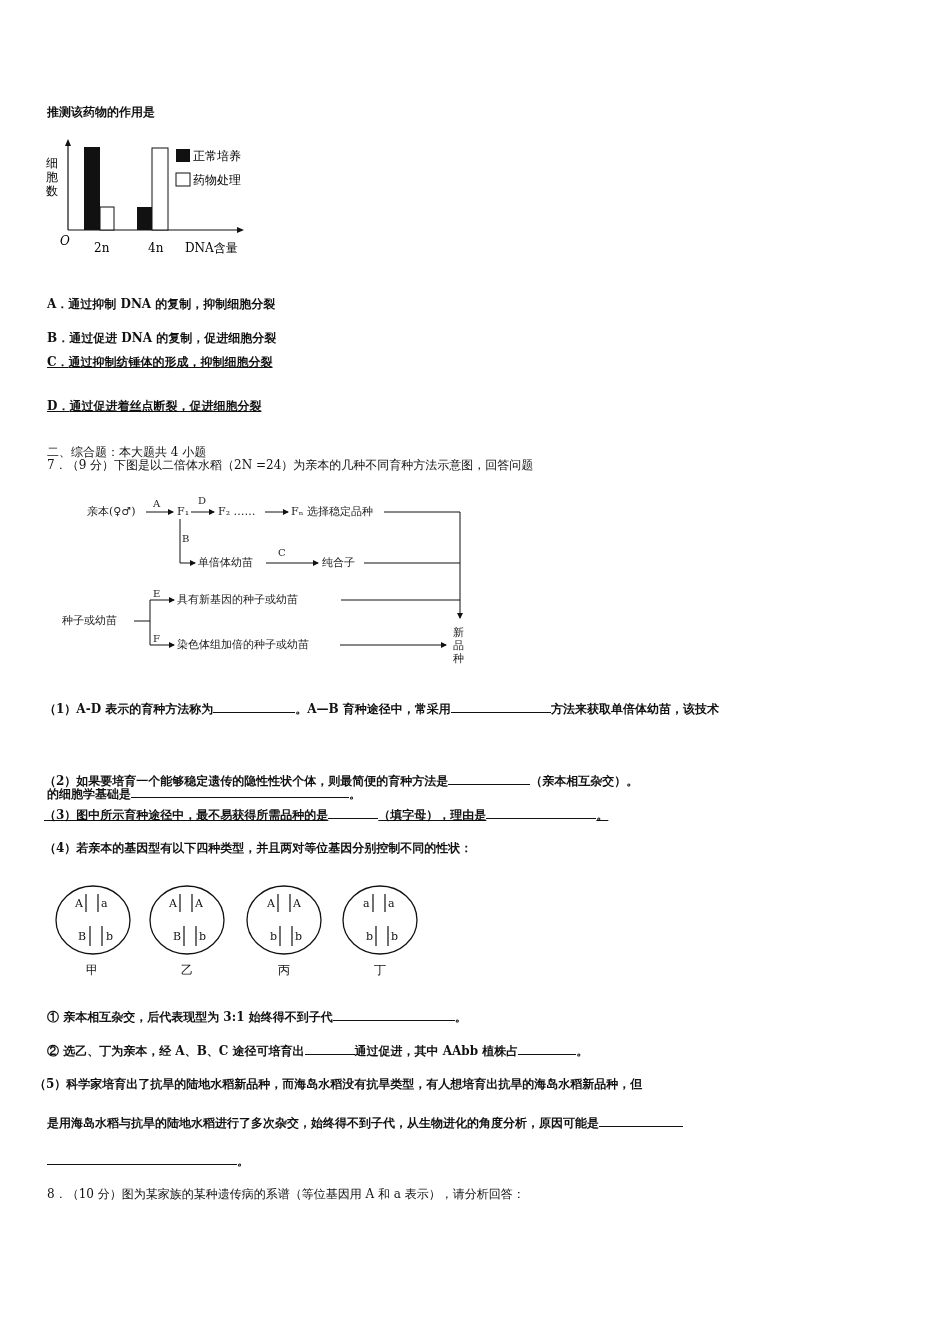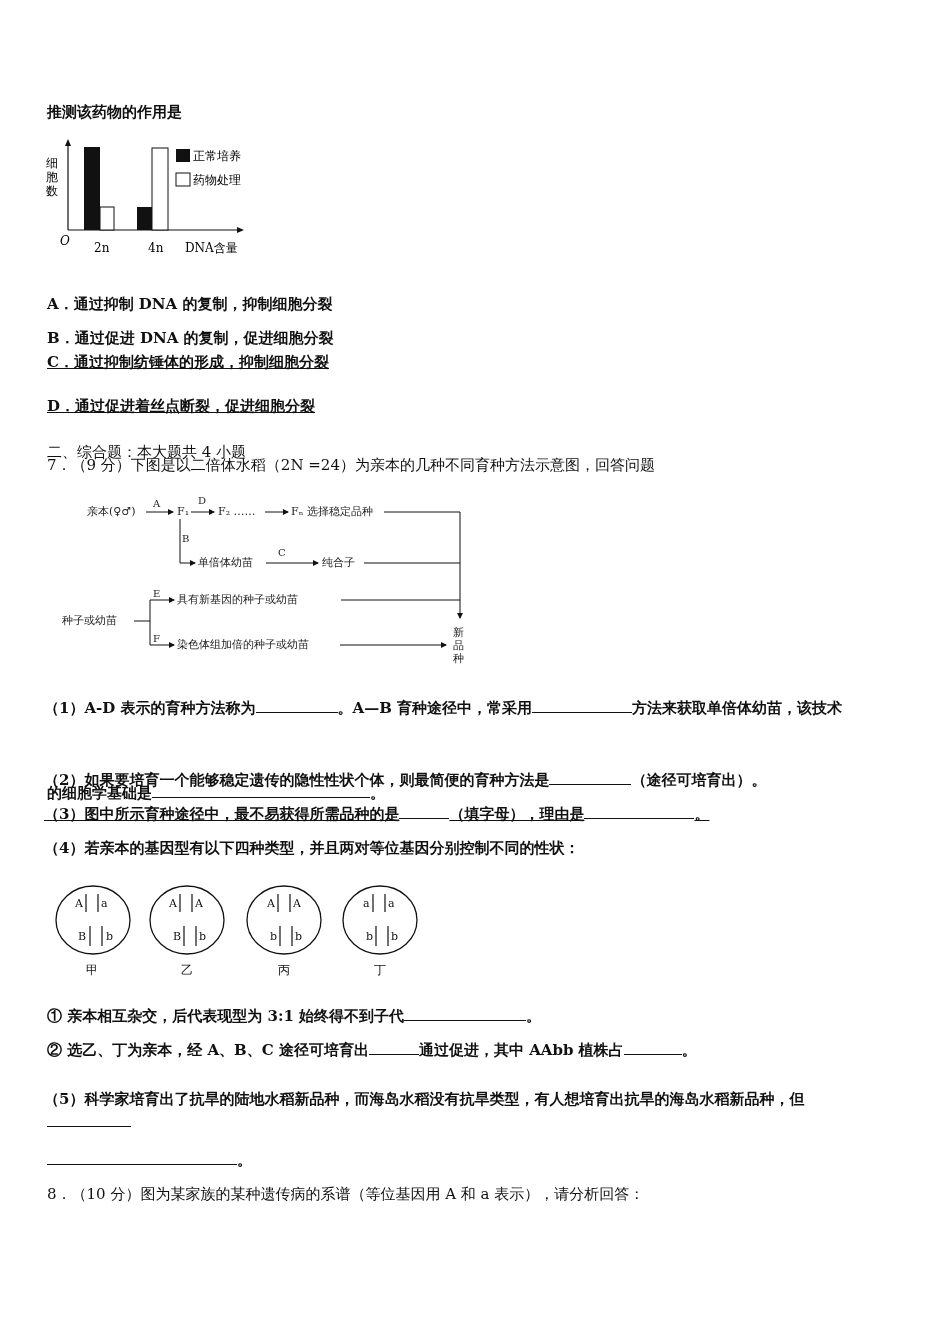--- a/index.html
+++ b/index.html
@@ -1,18 +1,18 @@
 <!DOCTYPE html>
 <html><head>
 <meta charset="utf-8">
 <style>
   html, body { margin:0; padding:0; background:#ffffff; }
   body { width:950px; height:1344px; position:relative; overflow:hidden;
          font-family:"DejaVu Serif", "Liberation Serif", serif; color:#111; }
-  .line { position:absolute; left:47px; font-size:15px; font-weight:bold; white-space:nowrap; line-height:20px;text-align:center; }
+  .line { position:absolute; left:47px; font-size:12px; font-weight:bold; white-space:nowrap; line-height:20px;text-align:center; }
   .norm { font-weight:normal; }
   .blank { display:inline-block; border-bottom:1px solid #111; height:14px; vertical-align:baseline; }
   svg text { font-family:"DejaVu Serif", "Liberation Serif", serif; }
 </style>
 </head>
 <body>
 
 <div class="line" style="top:102px;">推测该药物的作用是</div>
 
 <svg style="position:absolute;left:40px;top:135px;" width="230" height="130" viewBox="0 0 230 130">
@@ -98,21 +98,21 @@
 </svg>
 
 <div class="line" style="top:698px;left:44px;">
   <span>（1）A-D 表示的育种方法称为</span><span class="blank" style="width:82px;"></span><span>。A—B 育种途径中，常采用</span><span class="blank" style="width:100px;"></span><span>方法来获取单倍体幼苗，该技术</span>
 </div>
 <div class="line" style="top:736px;margin-top:47px;">
   <span>的细胞学基础是</span><span class="blank" style="width:218px;"></span><span>。</span>
 </div>
 
 <div class="line" style="top:770px;left:44px;">
-  <span>（2）如果要培育一个能够稳定遗传的隐性性状个体，则最简便的育种方法是</span><span class="blank" style="width:82px;"></span><span>（途径可培育出）。</span>
+  <span>（2）如果要培育一个能够稳定遗传的隐性性状个体，则最简便的育种方法是</span><span class="blank" style="width:82px;"></span><span>（亲本相互杂交）。</span>
 </div>
 
 <div class="line" style="top:804px;left:44px;text-decoration:underline;">
   <span>（3）图中所示育种途径中，最不易获得所需品种的是</span><span class="blank" style="width:50px;"></span><span>（填字母），理由是</span><span class="blank" style="width:110px;"></span><span>。</span>
 </div>
 
 <div class="line" style="top:838px;left:44px;">（4）若亲本的基因型有以下四种类型，并且两对等位基因分别控制不同的性状：</div>
 
 <svg style="position:absolute;left:50px;top:882px;" width="380" height="98" viewBox="0 0 380 98">
   <g stroke="#111" fill="none" stroke-width="1.3">
@@ -166,21 +166,21 @@
   </g>
 </svg>
 
 <div class="line" style="top:1006px;">
   <span>① 亲本相互杂交，后代表现型为 3:1 始终得不到子代</span><span class="blank" style="width:122px;"></span><span>。</span>
 </div>
 <div class="line" style="top:1040px;">
   <span>② 选乙、丁为亲本，经 A、B、C 途径可培育出</span><span class="blank" style="width:50px;"></span><span>通过促进，其中 AAbb 植株占</span><span class="blank" style="width:58px;"></span><span>。</span>
 </div>
 
-<div class="line" style="top:1074px;left:44px;margin-top:15px;">（5）科学家培育出了抗旱的陆地水稻新品种，而海岛水稻没有抗旱类型，有人想培育出抗旱的海岛水稻新品种，但</div>
+<div class="line" style="top:1074px;left:34px;">（5）科学家培育出了抗旱的陆地水稻新品种，而海岛水稻没有抗旱类型，有人想培育出抗旱的海岛水稻新品种，但</div>
 <div class="line" style="top:1112px;">
-  <span class="blank" style="width:84px;"></span>
+  <span>是用海岛水稻与抗旱的陆地水稻进行了多次杂交，始终得不到子代，从生物进化的角度分析，原因可能是</span><span class="blank" style="width:84px;"></span>
 </div>
 <div class="line" style="top:1150px;">
   <span class="blank" style="width:190px;"></span><span>。</span>
 </div>
 
 <div class="line norm" style="top:1184px;">8．（10 分）图为某家族的某种遗传病的系谱（等位基因用 A 和 a 表示），请分析回答：</div>
 
 </body></html>

